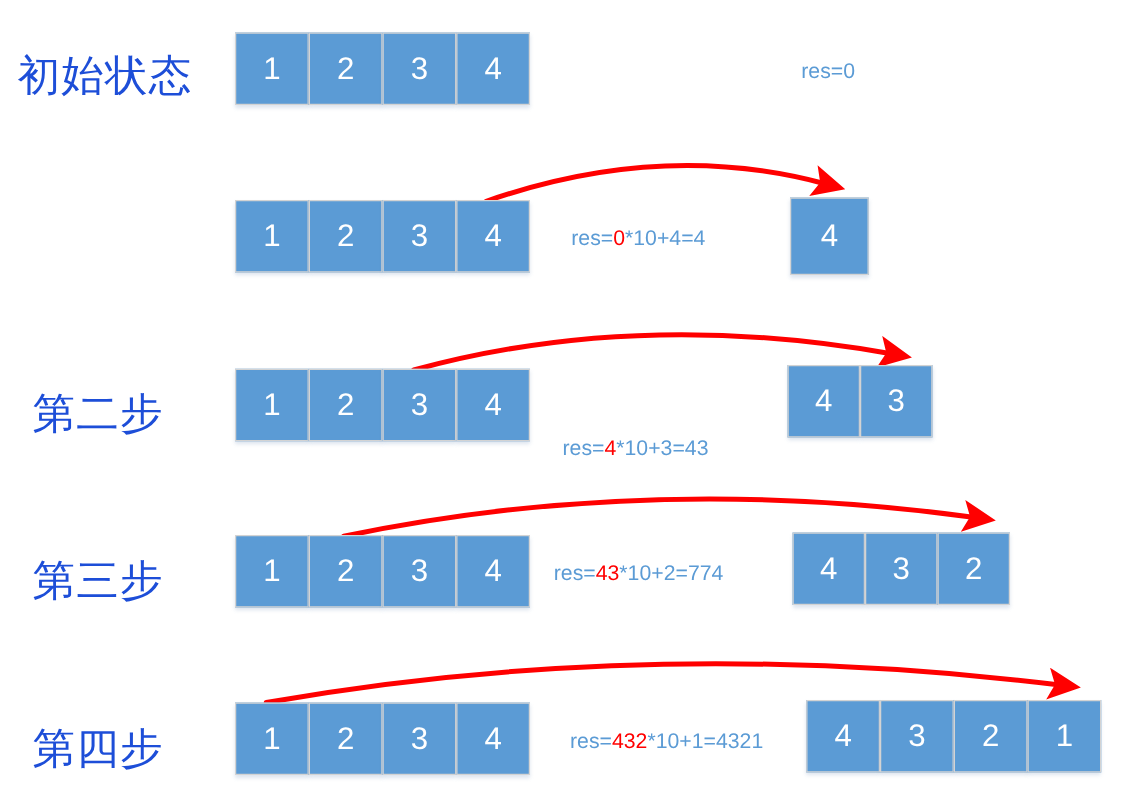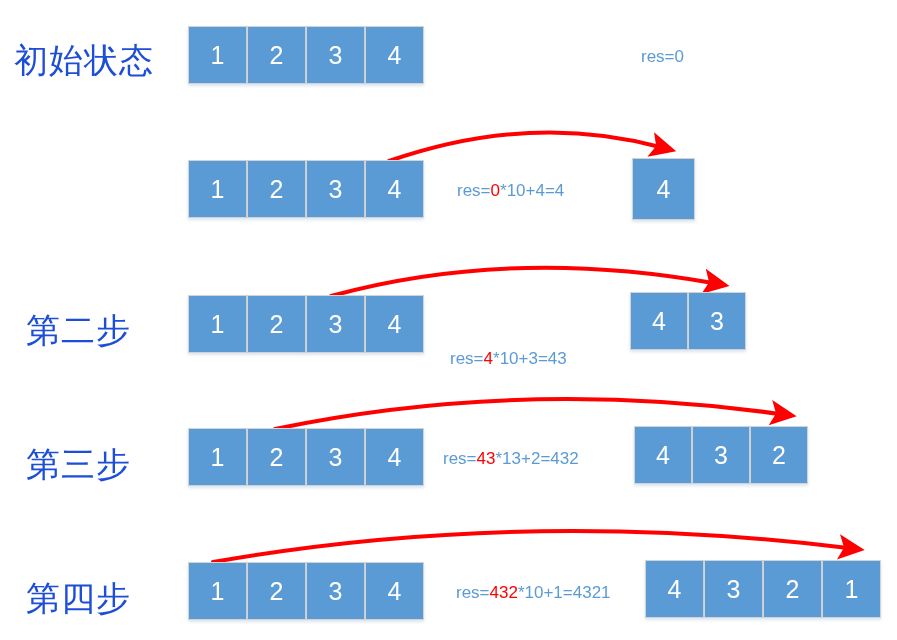--- a/index.html
+++ b/index.html
@@ -101,21 +101,21 @@
       <div class="cell" style="width: 59px; height: 58px;">1</div>
       <div class="cell" style="width: 59px; height: 58px;">2</div>
       <div class="cell" style="width: 59px; height: 58px;">3</div>
       <div class="cell" style="width: 59px; height: 58px;">4</div>
     </div>
     <div class="cells" style="left: 634px; top: 426px;">
       <div class="cell" style="width: 58px; height: 58px;">4</div>
       <div class="cell" style="width: 58px; height: 58px;">3</div>
       <div class="cell" style="width: 58px; height: 58px;">2</div>
     </div>
-    <div class="formula" style="left: 443px; top: 449px;"><span>res=</span><span class="hl">43</span><span>*13+2=432</span></div>
+    <div class="formula" style="left: 443px; top: 449px;"><span>res=</span><span class="hl">43</span><span>*10+2=774</span></div>
     <div class="row-label" style="left: 26px; top: 576px;">第四步</div>
     <div class="cells" style="left: 188px; top: 562px;">
       <div class="cell" style="width: 59px; height: 58px;">1</div>
       <div class="cell" style="width: 59px; height: 58px;">2</div>
       <div class="cell" style="width: 59px; height: 58px;">3</div>
       <div class="cell" style="width: 59px; height: 58px;">4</div>
     </div>
     <div class="cells" style="left: 645px; top: 560px;">
       <div class="cell" style="width: 59px; height: 58px;">4</div>
       <div class="cell" style="width: 59px; height: 58px;">3</div>

